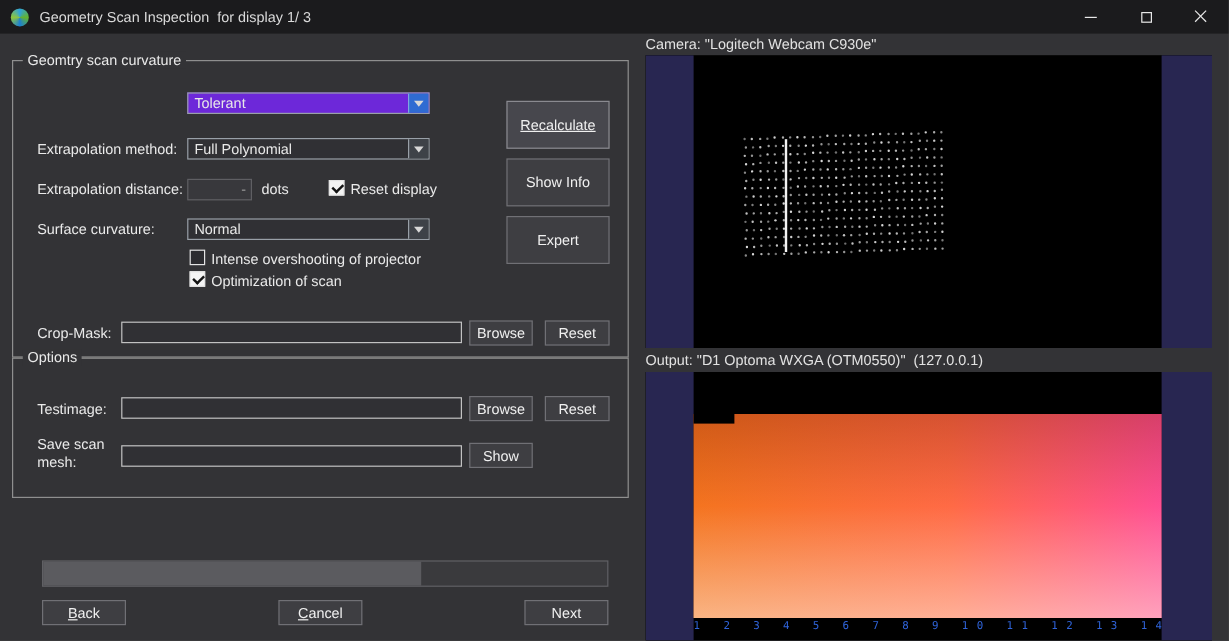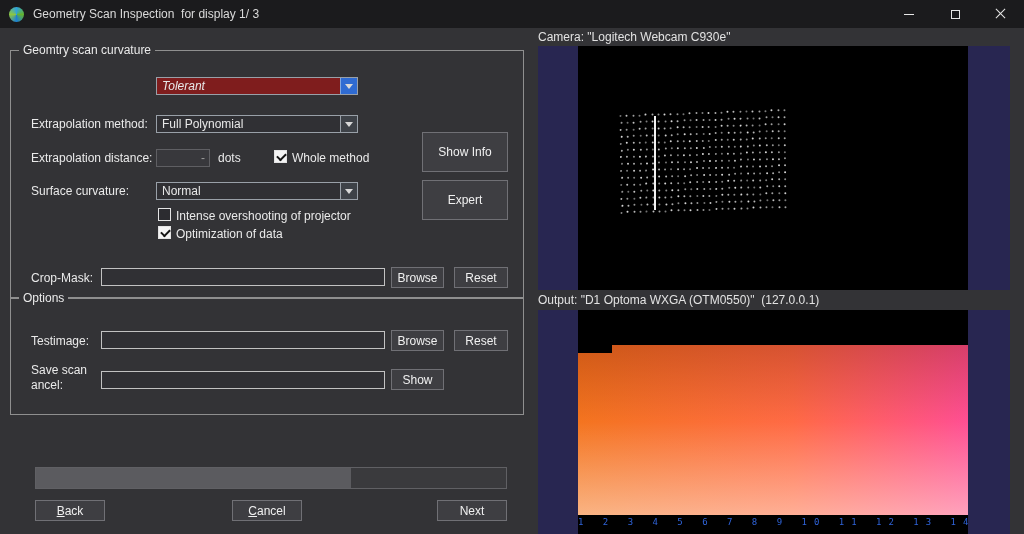--- a/index.html
+++ b/index.html
@@ -21,21 +21,21 @@
   .glyph-x1,.glyph-x2{ position:absolute; width:13px; height:1px; background:#e8e8e8; left:16px; top:13px; }
   .glyph-x1{ transform:rotate(45deg); } .glyph-x2{ transform:rotate(-45deg); }
   
   .groupbox{ position:absolute; border:1px solid #8f8f8f; }
   .group-label{ position:absolute; top:-8px; left:8px; background:#333336; padding:0 4px; color:#eaeaea; }
   .form-label{ position:absolute; color:#eaeaea; line-height:15px; white-space:nowrap; }
   .combo{ position:absolute; height:18px; border:1px solid #99a0a8; background:#303034; display:flex; align-items:center; }
   .combo-value{ flex:1; padding-left:5px; white-space:nowrap; overflow:hidden; }
   .combo-arrow{ width:17px; height:100%; background:#3e4248; border-left:1px solid #99a0a8; display:flex; align-items:center; justify-content:center; }
   .tri{ width:0; height:0; border-left:4px solid transparent; border-right:4px solid transparent; border-top:5px solid #d8d8d8; }
-  .combo.selected{ background:#7f1d1d;font-style:italic; }
+  .combo.selected{ background:#6d28d9; }
   .combo.selected .combo-arrow{ background:#2f6bd2; border-left-color:#7fa6e0; }
   .textfield{ position:absolute; height:18px; background:#303034; border:1px solid #c2c2c2; color:#e8e8e8; padding:0 4px; font-family:"Liberation Sans",sans-serif; font-size:12px; }
   .textfield.dim{ border-color:#5f5f63; color:#9b9b9b; background:#38383c; text-align:right; }
   .btn{ position:absolute; background:#3e3e42; border:1px solid #707075; color:#f0f0f0;
     font-family:"Liberation Sans",sans-serif; font-size:12px; display:flex; align-items:center; justify-content:center; }
   .btn.focusbtn{ background:#47474d; border-color:#8a8a90; }
   .btn.focusbtn .btn-text{ text-decoration:underline; }
   .accel{ text-decoration:underline; }
   .checkbox{ position:absolute; width:13px; height:13px; border:1px solid #e4e4e4; background:#2c2c30; }
   .checkbox.checked{ background:#f4f4f4; }
@@ -95,45 +95,48 @@
       <span class="combo-value">Full Polynomial</span>
       <span class="combo-arrow">
           <span class="tri"></span>
         </span>
     </div>
 
     <div class="form-label" style="left:20px; top:100px;">Extrapolation distance:</div>
     <input class="textfield dim" style="left: 145px; top: 98px; width: 54px;" value="-">
     <div class="form-label" style="left:207px; top:100px;">dots</div>
     <span class="checkbox checked" style="left:263px; top:99px;"></span>
-    <div class="form-label" style="left:281px; top:100px;">Whole method</div>
+    <div class="form-label" style="left:281px; top:100px;">Reset display</div>
 
     <div class="form-label" style="left:20px; top:133px;">Surface curvature:</div>
     <div class="combo" style="left:145px; top:131px; width:202px;">
       <span class="combo-value">Normal</span>
       <span class="combo-arrow">
           <span class="tri"></span>
         </span>
     </div>
 
     <span class="checkbox" style="left:147px; top:157px;"></span>
     <div class="form-label" style="left:165px; top:158px;">Intense overshooting of projector</div>
 
     <span class="checkbox checked" style="left:147px; top:175px;"></span>
-    <div class="form-label" style="left:165px; top:176px;">Optimization of data</div>
+    <div class="form-label" style="left:165px; top:176px;">Optimization of scan</div>
 
     <div class="form-label" style="left:20px; top:220px;">Crop-Mask:</div>
     <input class="textfield" style="left: 90px; top: 217px; width: 284px;" value="">
     <button class="btn" style="left:380px; top:216px; width:53px; height:21px;">
         <span>Browse</span>
       </button>
     <button class="btn" style="left:443px; top:216px; width:54px; height:21px;">
         <span>Reset</span>
       </button>
 
+    <button class="btn focusbtn" style="left:411px; top:33px; width:86px; height:40px;">
+        <span class="btn-text">Recalculate</span>
+      </button>
     <button class="btn" style="left:411px; top:129px; width:86px; height:40px;">
         <span>Expert</span>
       </button>
     <button class="btn" style="left:411px; top:81px; width:86px; height:40px;">
         <span>Show Info</span>
       </button>
   </div>
 
   <div class="groupbox" style="left:10px; top:298px; width:514px; height:117px;">
     <span class="group-label">Options</span>
@@ -142,21 +145,21 @@
     <input class="textfield" style="left: 90px; top: 32px; width: 284px;" value="">
     <button class="btn" style="left:380px; top:31px; width:53px; height:21px;">
         <span>Browse</span>
       </button>
     <button class="btn" style="left:443px; top:31px; width:54px; height:21px;">
         <span>Reset</span>
       </button>
 
     <div class="form-label" style="left:20px; top:64px;">
       <span style="display:block">Save scan</span>
-      <span style="display:block">ancel:</span>
+      <span style="display:block">mesh:</span>
     </div>
     <input class="textfield" style="left: 90px; top: 72px; width: 284px;" value="">
     <button class="btn" style="left:380px; top:70px; width:53px; height:21px;">
         <span>Show</span>
       </button>
   </div>
 
   <div class="progress">
     <div class="progress-fill" style="width: 67%;"></div>
   </div>

